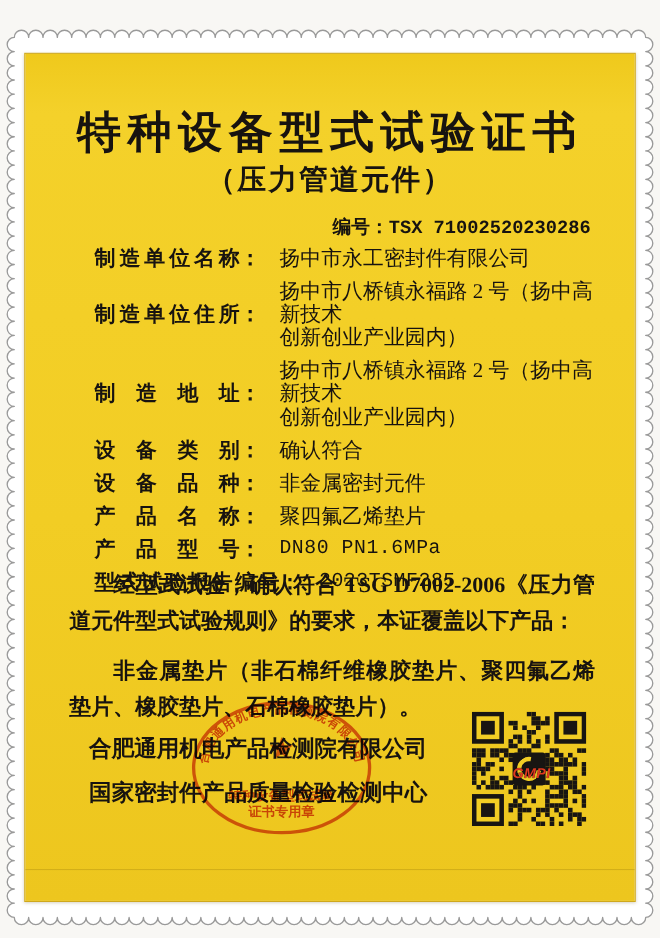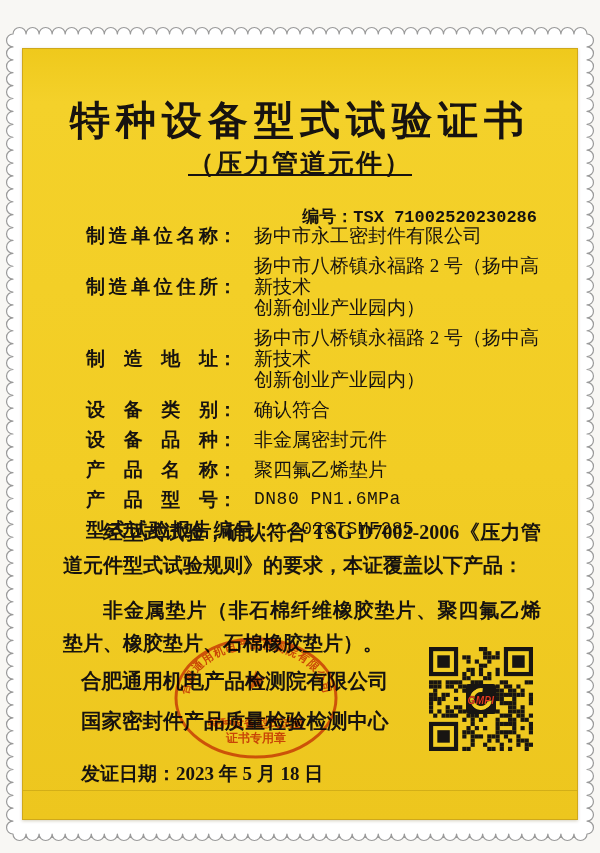--- a/index.html
+++ b/index.html
@@ -19,25 +19,25 @@
     box-shadow:0 1px 3px rgba(90,70,0,.25);
     box-sizing:border-box;
   }
   .title{
     position:absolute;top:44px;left:0;right:0;
     text-align:center;font-size:40px;font-weight:bold;letter-spacing:6px;
     white-space:nowrap;
   }
   .subtitle{
     position:absolute;top:97px;left:0;right:0;
-    text-align:center;font-size:26px;font-weight:bold;letter-spacing:2px;text-decoration:underline;
+    text-align:center;font-size:26px;font-weight:bold;letter-spacing:2px;
   }
   .serial{
     position:absolute;top:146px;right:40px;
-    font-size:17px;font-weight:bold;white-space:nowrap;margin-top:10px;
+    font-size:17px;font-weight:bold;white-space:nowrap;
   }
   .mono{font-family:"Liberation Mono","DejaVu Sans Mono",monospace;}
   .fields{position:absolute;top:176px;left:63px;right:28px;}
   .frow{display:flex;align-items:center;margin-bottom:9px;font-size:19px;line-height:21px;}
   .flabel{
     display:inline-flex;justify-content:space-between;
     width:132px;flex:0 0 auto;font-weight:bold;align-self:center;
   }
   .flabel.wide{width:168px;}
   .fcolon{font-weight:bold;flex:0 0 auto;margin-right:6px;}
@@ -58,21 +58,21 @@
     display:flex;align-items:center;justify-content:center;
   }
   .qrlogo .cring{
     width:14px;height:14px;border-radius:50%;
     border:4px solid var(--paper,#f2cd24);
     border-right-color:transparent;
     transform:rotate(-35deg);
   }
   .qrlogo .gmpi{
     position:absolute;left:0;right:0;top:11px;text-align:center;
-    color:#e03a20;font-size:10px;font-weight:bold;font-style:italic;
+    color:#e03a20;font-size:13px;font-weight:bold;font-style:italic;
     font-family:"Liberation Sans",sans-serif;letter-spacing:.3px;
     text-shadow:0 0 1px #000;
   }
   .dates{position:absolute;top:712px;left:58px;right:38px;display:flex;justify-content:space-between;}
   .dateitem{font-size:19px;font-weight:bold;white-space:nowrap;}
   .crease{position:absolute;top:741px;left:0;right:0;height:1px;background:rgba(120,92,0,.22);}
 </style>
 </head>
 <body>
 
@@ -438,21 +438,18 @@
         <rect x="68" y="96" width="4" height="4" fill="var(--qr,#181512)"></rect>
         <rect x="76" y="96" width="4" height="4" fill="var(--qr,#181512)"></rect>
         <rect x="92" y="96" width="4" height="4" fill="var(--qr,#181512)"></rect>
       </svg>
     <div class="qrlogo">
       <span class="cring"></span>
       <span class="gmpi">GMPI</span>
     </div>
 
     <div class="dates">
-      <div class="dateitem">
-        <span>发证日期：</span><span>2023 年 5 月 18 日</span>
-      </div>
     </div>
 
     <div class="crease"></div>
 
   </div>
 </div>
 
 </body></html>

